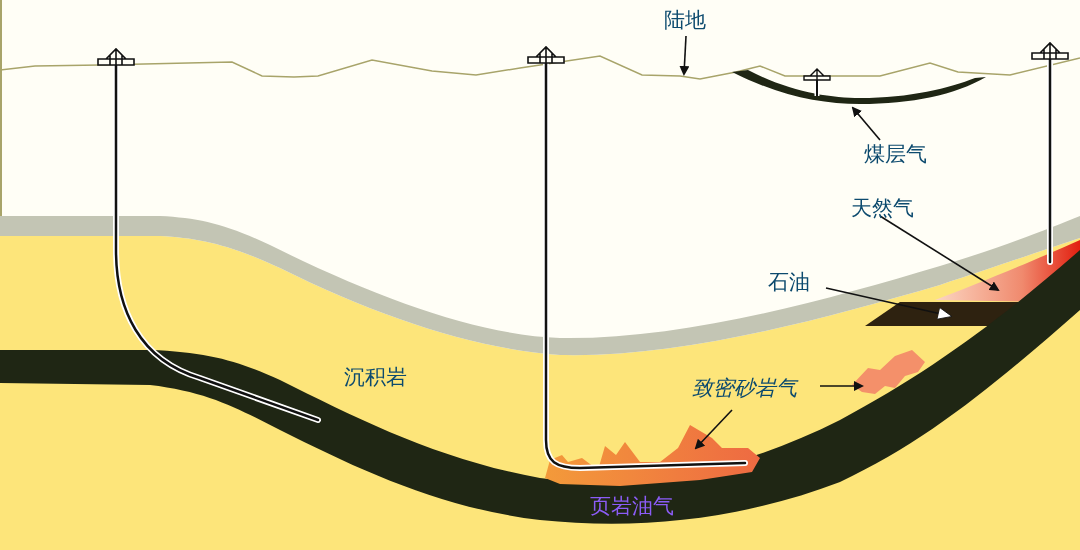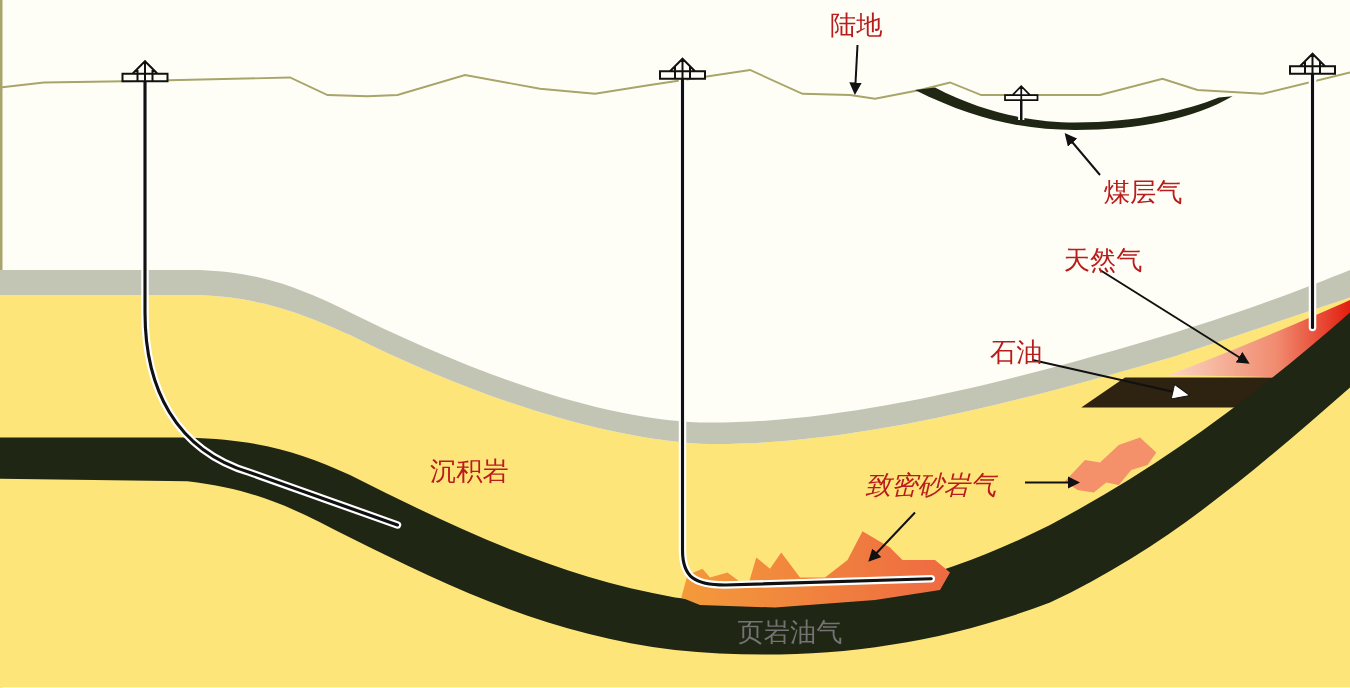--- a/index.html
+++ b/index.html
@@ -1,19 +1,19 @@
 <!DOCTYPE html>
 <html><head>
   <meta charset="utf-8">
   <style>
     html, body { margin: 0; padding: 0; background: #fffef6; }
     body { width: 1080px; height: 550px; overflow: hidden; position: relative; font-family: "DejaVu Sans", sans-serif; }
     svg { display: block; position: absolute; left: 0; top: 0; }
-    .lbl { position: absolute; font-size: 21px; color: #b91c1c; white-space: nowrap; line-height: 1; }
-    .lbl.white { color: #737373; }
+    .lbl { position: absolute; font-size: 21px; color: #0c4a6e; white-space: nowrap; line-height: 1; }
+    .lbl.white { color: #8b5cf6; }
   </style>
 </head>
 <body>
 
 <svg width="1080" height="550" viewBox="0 0 1080 550" xmlns="http://www.w3.org/2000/svg">
 
   <rect x="0" y="0" width="1080" height="550" fill="#fffef6"></rect>
 
   <line x1="1" y1="0" x2="1" y2="550" stroke="#a8a46a" stroke-width="2"></line>
 
@@ -90,18 +90,18 @@
   </defs>
   <line x1="686" y1="36" x2="684" y2="74" stroke="#111" stroke-width="1.6" marker-end="url(#ah)"></line>
   <line x1="880" y1="140" x2="853" y2="108" stroke="#111" stroke-width="1.6" marker-end="url(#ah)"></line>
   <line x1="880" y1="216" x2="998" y2="290" stroke="#111" stroke-width="1.6" marker-end="url(#ah)"></line>
   <line x1="826" y1="288" x2="950" y2="316" stroke="#111" stroke-width="1.6" marker-end="url(#ahw)"></line>
   <line x1="820" y1="386" x2="862" y2="386" stroke="#111" stroke-width="1.6" marker-end="url(#ah)"></line>
   <line x1="732" y1="410" x2="696" y2="448" stroke="#111" stroke-width="1.6" marker-end="url(#ah)"></line>
 </svg>
 
 <div class="lbl" style="left:664px;top:10px;">陆地</div>
-<div class="lbl" style="left:864px;top:144px;margin-left:19px;">煤层气</div>
+<div class="lbl" style="left:864px;top:144px;">煤层气</div>
 <div class="lbl" style="left:806px;top:198px;margin-left:45px;">天然气</div>
-<div class="lbl" style="left:792px;top:272px;">石油</div>
+<div class="lbl" style="left:768px;top:272px;">石油</div>
 <div class="lbl" style="left:344px;top:367px;">沉积岩</div>
 <div class="lbl" style="left:692px;top:378px;font-style:italic;">致密砂岩气</div>
 <div class="lbl white" style="left:590px;top:496px;">页岩油气</div>
 
 </body></html>

